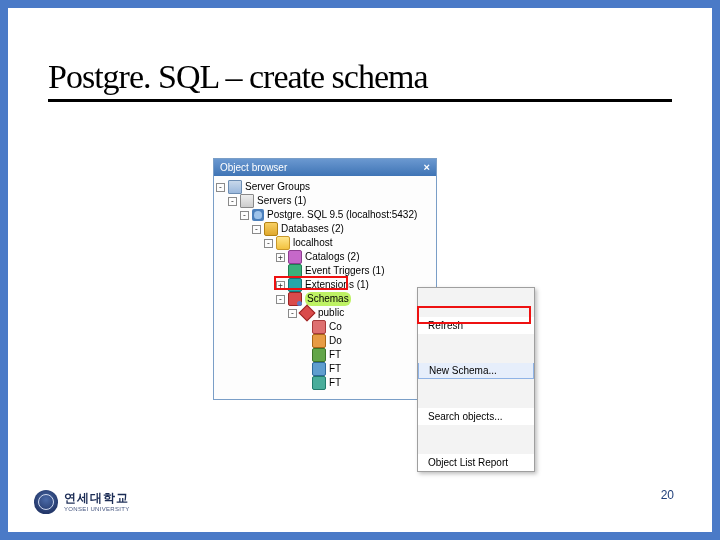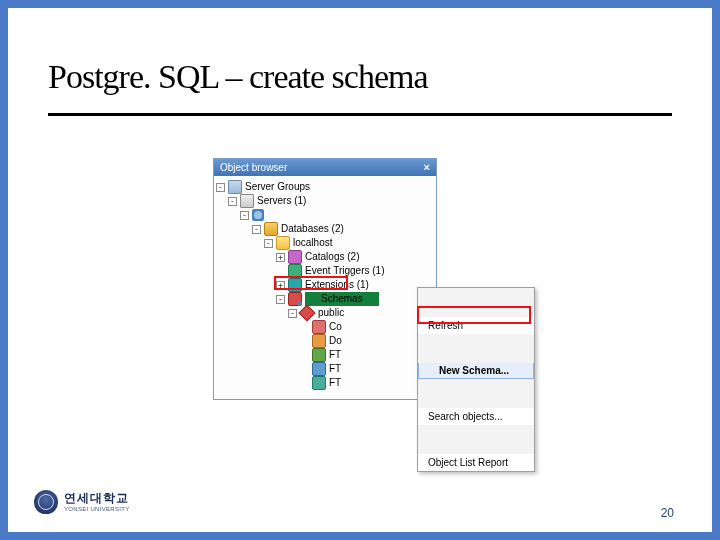--- a/index.html
+++ b/index.html
@@ -19,21 +19,21 @@
     background: white;
   }
   .title {
     position: absolute;
     top: 50px;
     left: 40px;
     right: 40px;
     font-size: 34px;
     color: #000;
     border-bottom: 3px solid #000;
-    padding-bottom: 17px;
+    padding-bottom: 3px;
     font-family: "Times New Roman", serif;
     letter-spacing: -1px;
   }
   .screenshot-area {
     position: absolute;
     top: 150px;
     left: 205px;
     width: 325px;
     height: 245px;
   }
@@ -118,21 +118,21 @@
   .ico-ext       { background: #27a7a9; border:1px solid #157576; border-radius:2px;}
   .ico-schemas   { background: #d94b4b; border:1px solid #9a2424; border-radius:2px; position:relative;}
   .ico-schemas::after { content:""; position:absolute; right:-1px; bottom:-1px; width:5px;height:5px; background:#5b7cc7; border-radius:50%; }
   .ico-diamond   { width:10px;height:10px; background:#d94b4b; border:1px solid #9a2424; transform: rotate(45deg); margin-right:5px; margin-left:1px;}
   .ico-collation { background:#de7070; border:1px solid #a63a3a; border-radius:2px;}
   .ico-domain    { background:#e79b44; border:1px solid #a86616; border-radius:2px;}
   .ico-ft        { background:#63a649; border:1px solid #3d7328; border-radius:2px;}
   .ico-ft2       { background:#5f9ecf; border:1px solid #2d6a9a; border-radius:2px;}
   .ico-ft3       { background:#49ad9b; border:1px solid #227a6c; border-radius:2px;}
 
-  .selected-text { background:#15803d; padding: 0 16px; }
+  .selected-text { background:#bef264; padding: 0 2px; border-radius: 6px; }
 
   .red-box {
     position: absolute;
     border: 2px solid #e11;
     box-sizing: border-box;
   }
   .red-box.schemas { top: 117px; left: 60px; width: 74px; height: 14px; }
   .red-box.newschema { top: 148px; left: 204px; width: 114px; height: 18px; }
 
   .context-menu {
@@ -149,22 +149,21 @@
     padding: 3px 10px;
     color: #000;
     background: #fff;
     margin-top: 29px;
   }
   .context-menu .mi + .mi { border-top: none; }
   .context-menu .sep-top { border-top: 1px solid #d0d0d0; }
   .context-menu .hover {
     background: #e6eefb;
     border: 1px solid #8fb3e6;
-    padding: 2px 20px;
-    font-weight: bold;
+    padding: 2px 10px;
   }
   .footer-logo {
     position: absolute;
     left: 26px;
     bottom: 18px;
     display: flex;
     align-items: center;
   }
   .logo-shield {
     width: 24px;
@@ -176,21 +175,21 @@
   }
   .logo-shield::after{
     content:""; position:absolute; inset:4px; border:1px solid #cfd9ee; border-radius:50%;
   }
   .logo-text { display:flex; flex-direction:column; line-height:1; }
   .logo-ko { font-size:12px; font-weight:bold; color:#1b2c55; letter-spacing:1px;}
   .logo-en { font-size:6px; color:#44557f; letter-spacing:0.3px; margin-top:2px;}
   .page-num {
     position: absolute;
     right: 38px;
-    bottom: 12px;
+    bottom: 30px;
     font-size: 12px;
     color: #1f3f7a;
   }
 </style>
 </head>
 <body>
 
 <div class="slide">
 
   <div class="title">Postgre. SQL – create schema</div>
@@ -215,20 +214,21 @@
           <span class="indent i1"></span>
           <span class="tgl">-</span>
           <span class="ico ico-server"></span>
           <span>Servers (1)</span>
         </div>
 
         <div class="tree-row">
           <span class="indent i2"></span>
           <span class="tgl">-</span>
           <span class="ico ico-elephant"></span>
+          <span>Postgre. SQL 9.5 (localhost:5432)</span>
         </div>
 
         <div class="tree-row">
           <span class="indent i3"></span>
           <span class="tgl">-</span>
           <span class="ico ico-db"></span>
           <span>Databases (2)</span>
         </div>
 
         <div class="tree-row">

